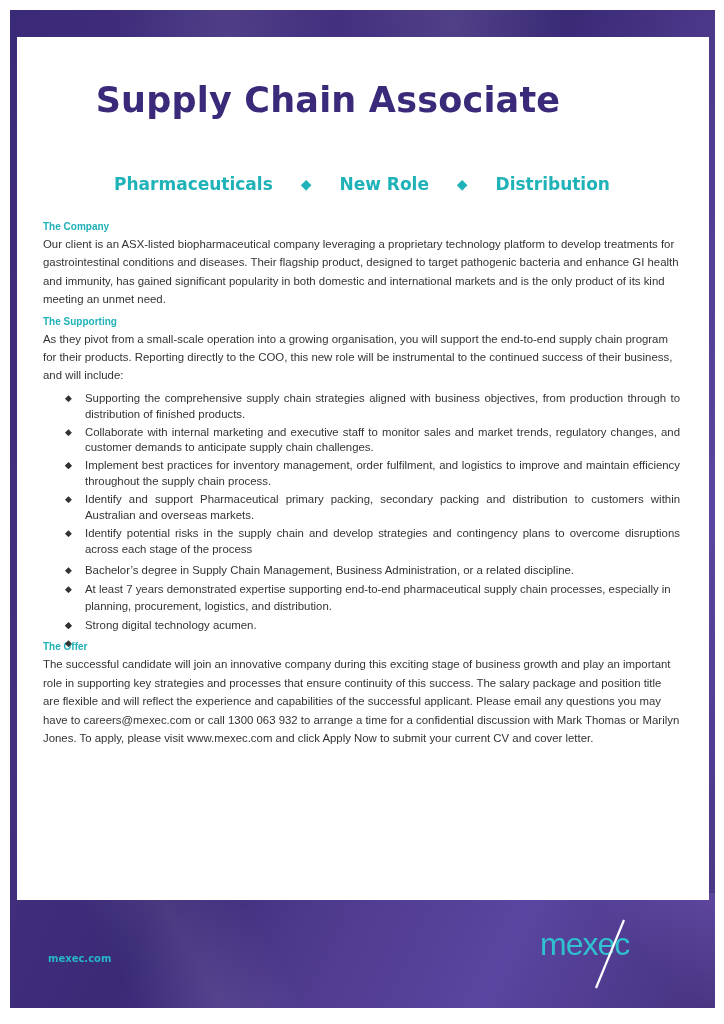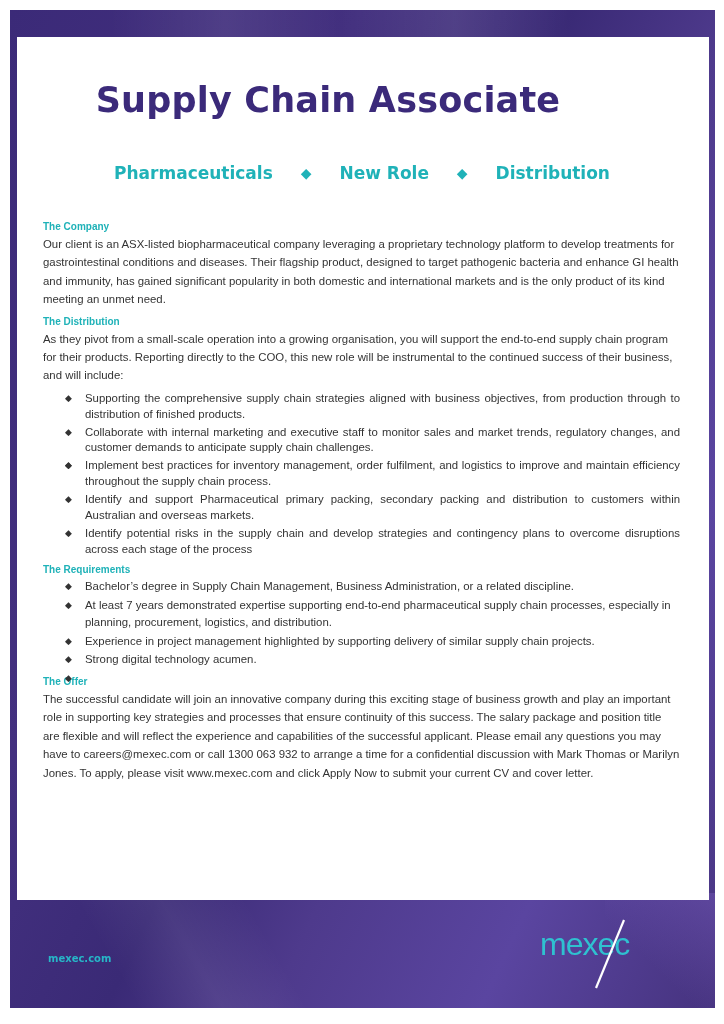--- a/index.html
+++ b/index.html
@@ -27,21 +27,21 @@
     position: absolute; left: 17px; top: 37px; width: 692px; height: 863px;
     background: #ffffff;
   }
 
   .title {
     position: absolute; left: 0; top: 80px; width: 656px; text-align: center;
     color: #3b2a7a; font-weight: bold; font-size: 35px; letter-spacing: 0.2px;
     font-family: "DejaVu Sans", sans-serif;
   }
   .subtitle {
-    position: absolute; left: 0; top: 163px; width: 724px; text-align: center;
+    position: absolute; left: 0; top: 174px; width: 724px; text-align: center;
     color: #1fb2b8; font-weight: bold; font-size: 17px;
     font-family: "DejaVu Sans", sans-serif;
   }
   .subtitle .tag { display: inline-block; }
   .subtitle .sep { display: inline-block; margin: 0 22px; font-size: 14px; position: relative; top: -1px; }
 
   .content {
     position: absolute; left: 43px; top: 219px; width: 638px;
     color: #333333; font-size: 11.4px; line-height: 18.4px;
   }
@@ -97,38 +97,37 @@
 </div>
 
 <div class="content">
 
   <div class="sec">
     <h2 class="section-heading">The Company</h2>
     <p class="para">Our client is an ASX-listed biopharmaceutical company leveraging a proprietary technology platform to develop treatments for gastrointestinal conditions and diseases. Their flagship product, designed to target pathogenic bacteria and enhance GI health and immunity, has gained significant popularity in both domestic and international markets and is the only product of its kind meeting an unmet need.</p>
   </div>
 
   <div class="sec">
-    <h2 class="section-heading">The Distribution</h2>
+    <h2 class="section-heading">The Supporting</h2>
     <p class="para">As they pivot from a small-scale operation into a growing organisation, you will support the end-to-end supply chain program for their products. Reporting directly to the COO, this new role will be instrumental to the continued success of their business, and will include:</p>
     <ul class="bullets opp">
       <li><span class="bullet-icon">◆</span><span>Supporting the comprehensive supply chain strategies aligned with business objectives, from production through to distribution of finished products.</span></li>
       <li><span class="bullet-icon">◆</span><span>Collaborate with internal marketing and executive staff to monitor sales and market trends, regulatory changes, and customer demands to anticipate supply chain challenges.</span></li>
       <li><span class="bullet-icon">◆</span></li>
       <li><span class="bullet-icon">◆</span><span>Implement best practices for inventory management, order fulfilment, and logistics to improve and maintain efficiency throughout the supply chain process.</span></li>
       <li><span class="bullet-icon">◆</span><span>Identify and support Pharmaceutical primary packing, secondary packing and distribution to customers within Australian and overseas markets.</span></li>
       <li><span class="bullet-icon">◆</span><span>Identify potential risks in the supply chain and develop strategies and contingency plans to overcome disruptions across each stage of the process</span></li>
     </ul>
   </div>
 
   <div class="sec">
-    <h2 class="section-heading">The Requirements</h2>
     <ul class="bullets req">
       <li><span class="bullet-icon">◆</span><span>Bachelor’s degree in Supply Chain Management, Business Administration, or a related discipline.</span></li>
       <li><span class="bullet-icon">◆</span><span>At least 7 years demonstrated expertise supporting end-to-end pharmaceutical supply chain processes, especially in planning, procurement, logistics, and distribution.</span></li>
-      <li><span class="bullet-icon">◆</span><span>Experience in project management highlighted by supporting delivery of similar supply chain projects.</span></li>
+      <li><span class="bullet-icon">◆</span></li>
       <li><span class="bullet-icon">◆</span><span>Strong digital technology acumen.</span></li>
       <li><span class="bullet-icon">◆</span></li>
     </ul>
   </div>
 
   <div class="sec">
     <h2 class="section-heading">The Offer</h2>
     <p class="para">The successful candidate will join an innovative company during this exciting stage of business growth and play an important role in supporting key strategies and processes that ensure continuity of this success. The salary package and position title are flexible and will reflect the experience and capabilities of the successful applicant. Please email any questions you may have to careers@mexec.com or call 1300 063 932 to arrange a time for a confidential discussion with Mark Thomas or Marilyn Jones. To apply, please visit www.mexec.com and click Apply Now to submit your current CV and cover letter.</p>
   </div>
 </div>

